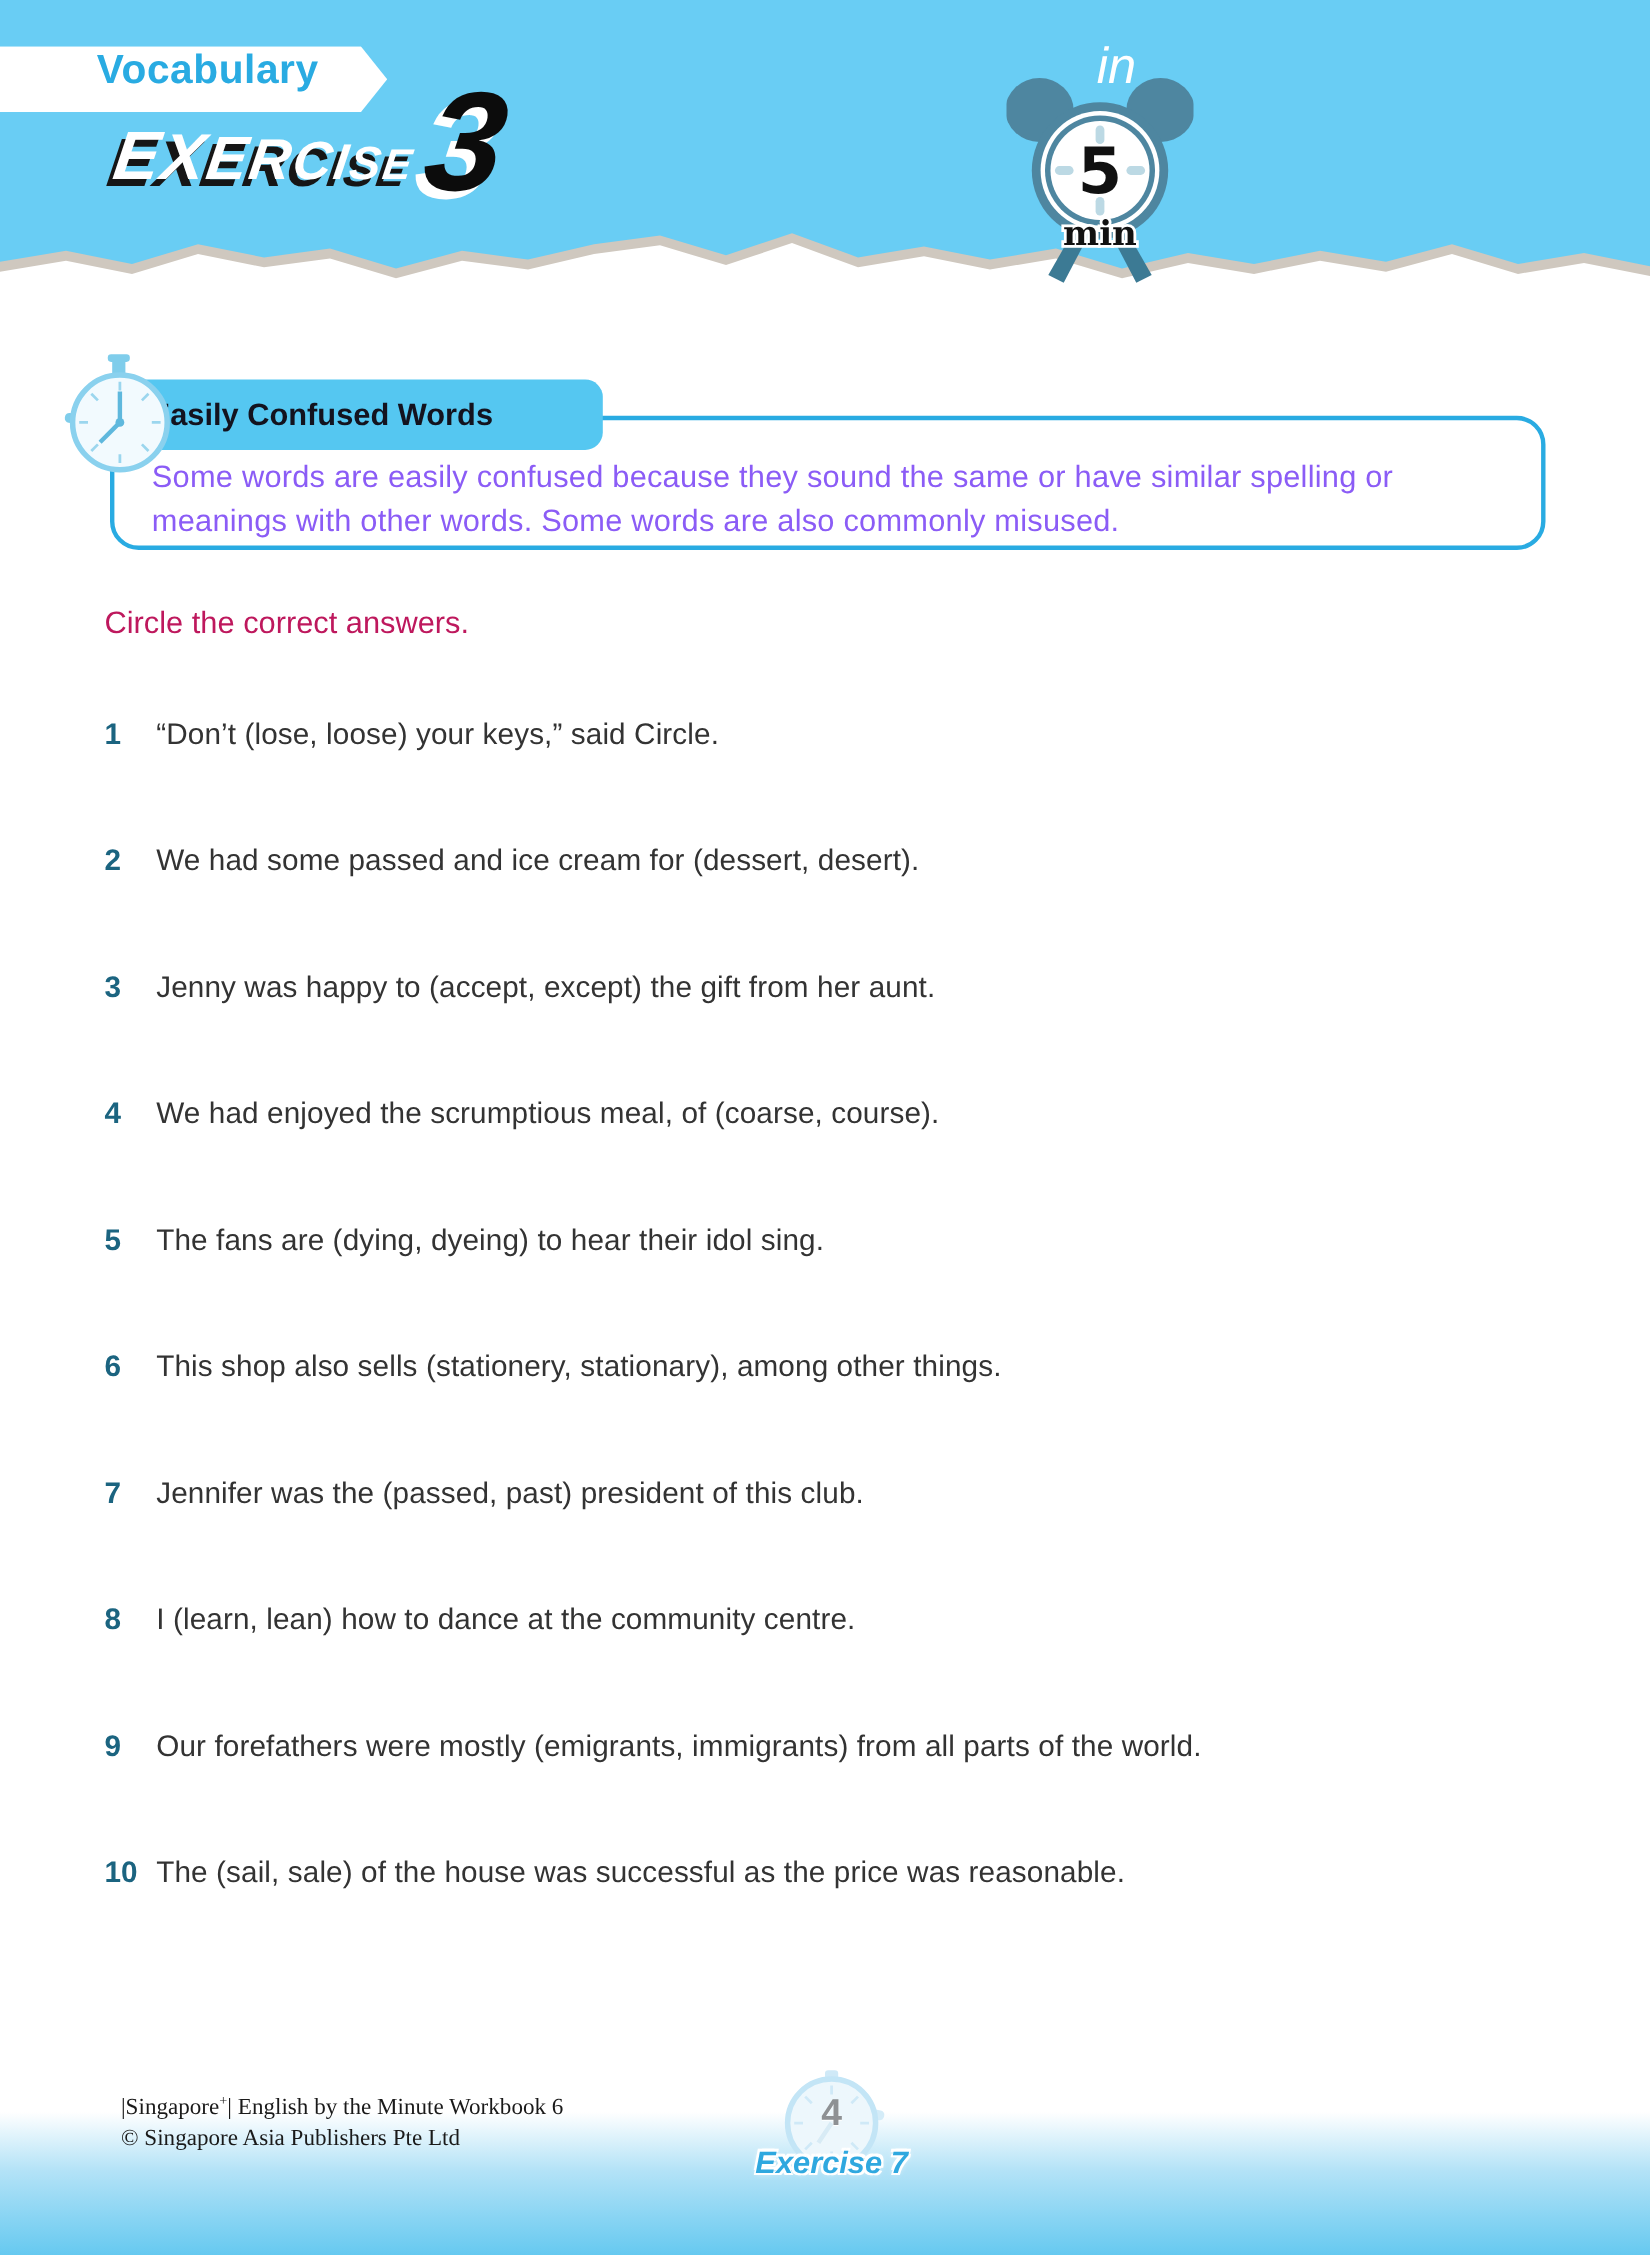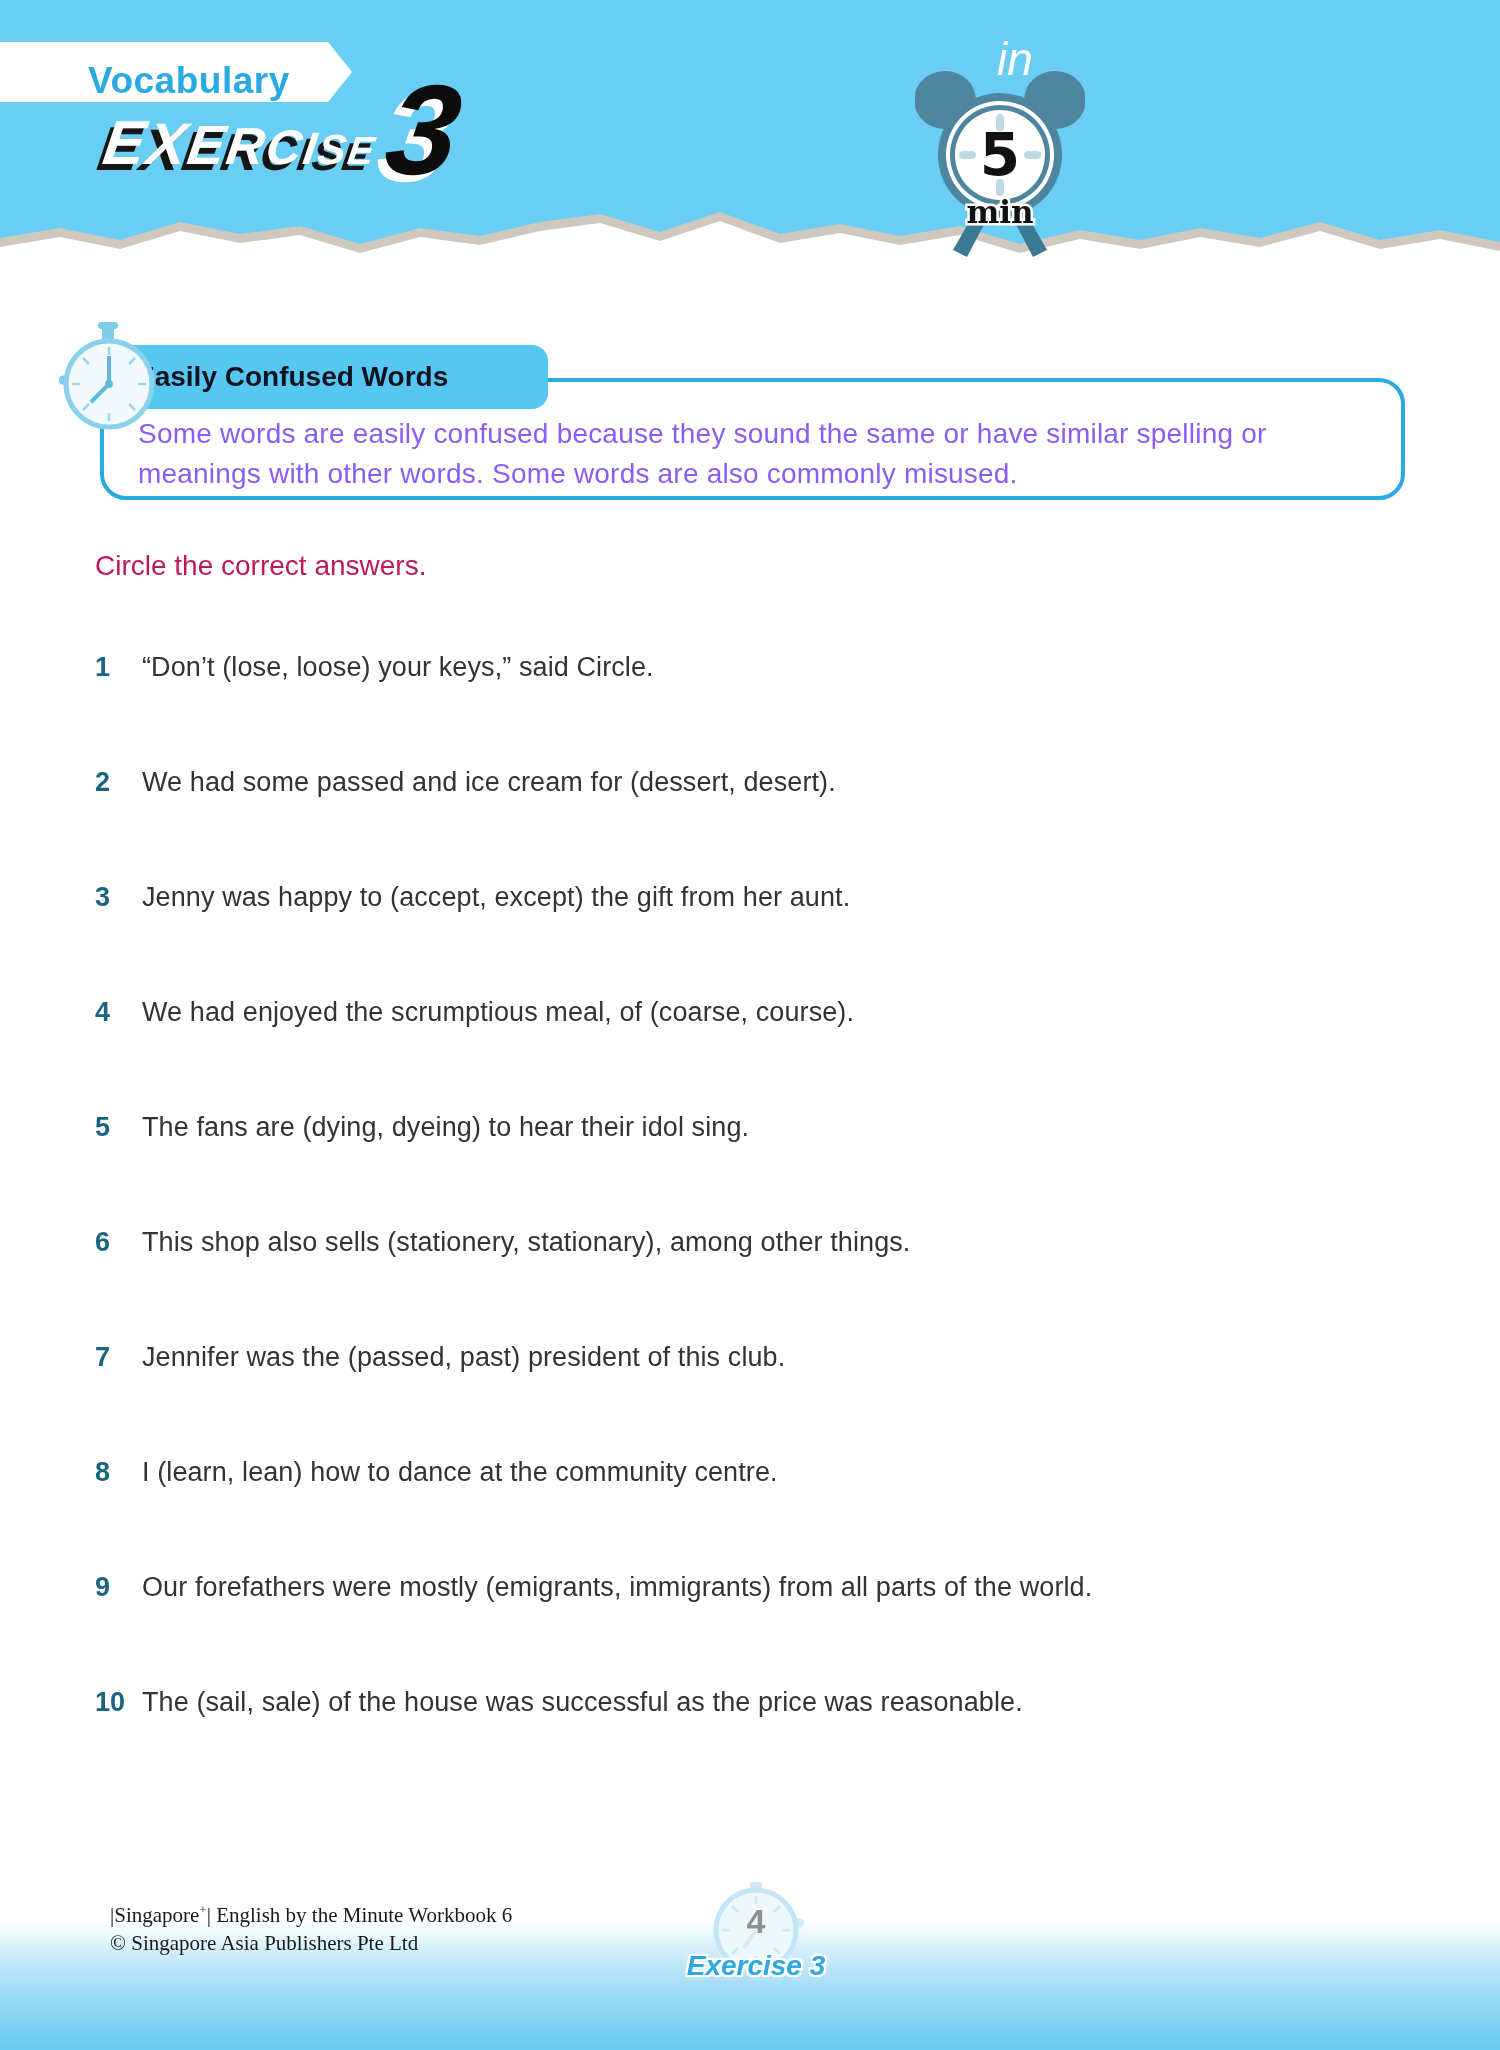--- a/index.html
+++ b/index.html
@@ -4,21 +4,21 @@
 <style>
   * { margin:0; padding:0; box-sizing:border-box; }
   html,body { width:1500px; height:2050px; }
   body { position:relative; background:#ffffff; font-family:"Liberation Sans", sans-serif; overflow:hidden; }
 
   
   .header-band { position:absolute; left:0; top:0; width:1500px; height:212px; background:#69CDF4; }
   .torn-svg { position:absolute; left:0; top:200px; width:1500px; height:80px; z-index:2; }
 
   .banner { position:absolute; left:0; top:42px; width:352px; height:60px; background:#ffffff;
-            display:flex; align-items:flex-end; z-index:3;
+            display:flex; align-items:flex-start; z-index:3;
             clip-path:polygon(0 0, calc(100% - 24px) 0, 100% 50%, calc(100% - 24px) 100%, 0 100%); }
   .banner span { padding-left:88px; font-size:37px; font-weight:bold; color:#29ABE2; letter-spacing:0.5px; }
 
   .exercise-word { position:absolute; left:104px; top:112px; z-index:3; font-weight:bold; font-style:italic;
                    color:#ffffff; transform:skewX(-8deg); white-space:nowrap;
                    text-shadow:-5px 6px 0 #161616; letter-spacing:2px; }
   .exercise-word span { display:inline-block; line-height:1; vertical-align:baseline; }
   .exercise-number { position:absolute; left:388px; top:66px; z-index:3; font-size:128px; line-height:1;
                      font-weight:bold; font-style:italic; color:#0c0c0c; transform:skewX(-8deg);
                      text-shadow:-7px 7px 0 #ffffff; }
@@ -188,13 +188,13 @@
     <line x1="16" y1="52" x2="24" y2="52"></line>
       <line x1="76" y1="52" x2="84" y2="52"></line>
     <line x1="26" y1="28" x2="32" y2="34"></line>
       <line x1="68" y1="70" x2="74" y2="76"></line>
     <line x1="26" y1="76" x2="32" y2="70"></line>
       <line x1="68" y1="34" x2="74" y2="28"></line>
   </g>
   <line x1="50" y1="52" x2="38" y2="70" stroke="#D8EBF5" stroke-width="4"></line>
 </svg>
 <div class="page-number">4</div>
-<div class="page-label">Exercise 3</div>
+<div class="page-label">Exercise 7</div>
 
 </body></html>

